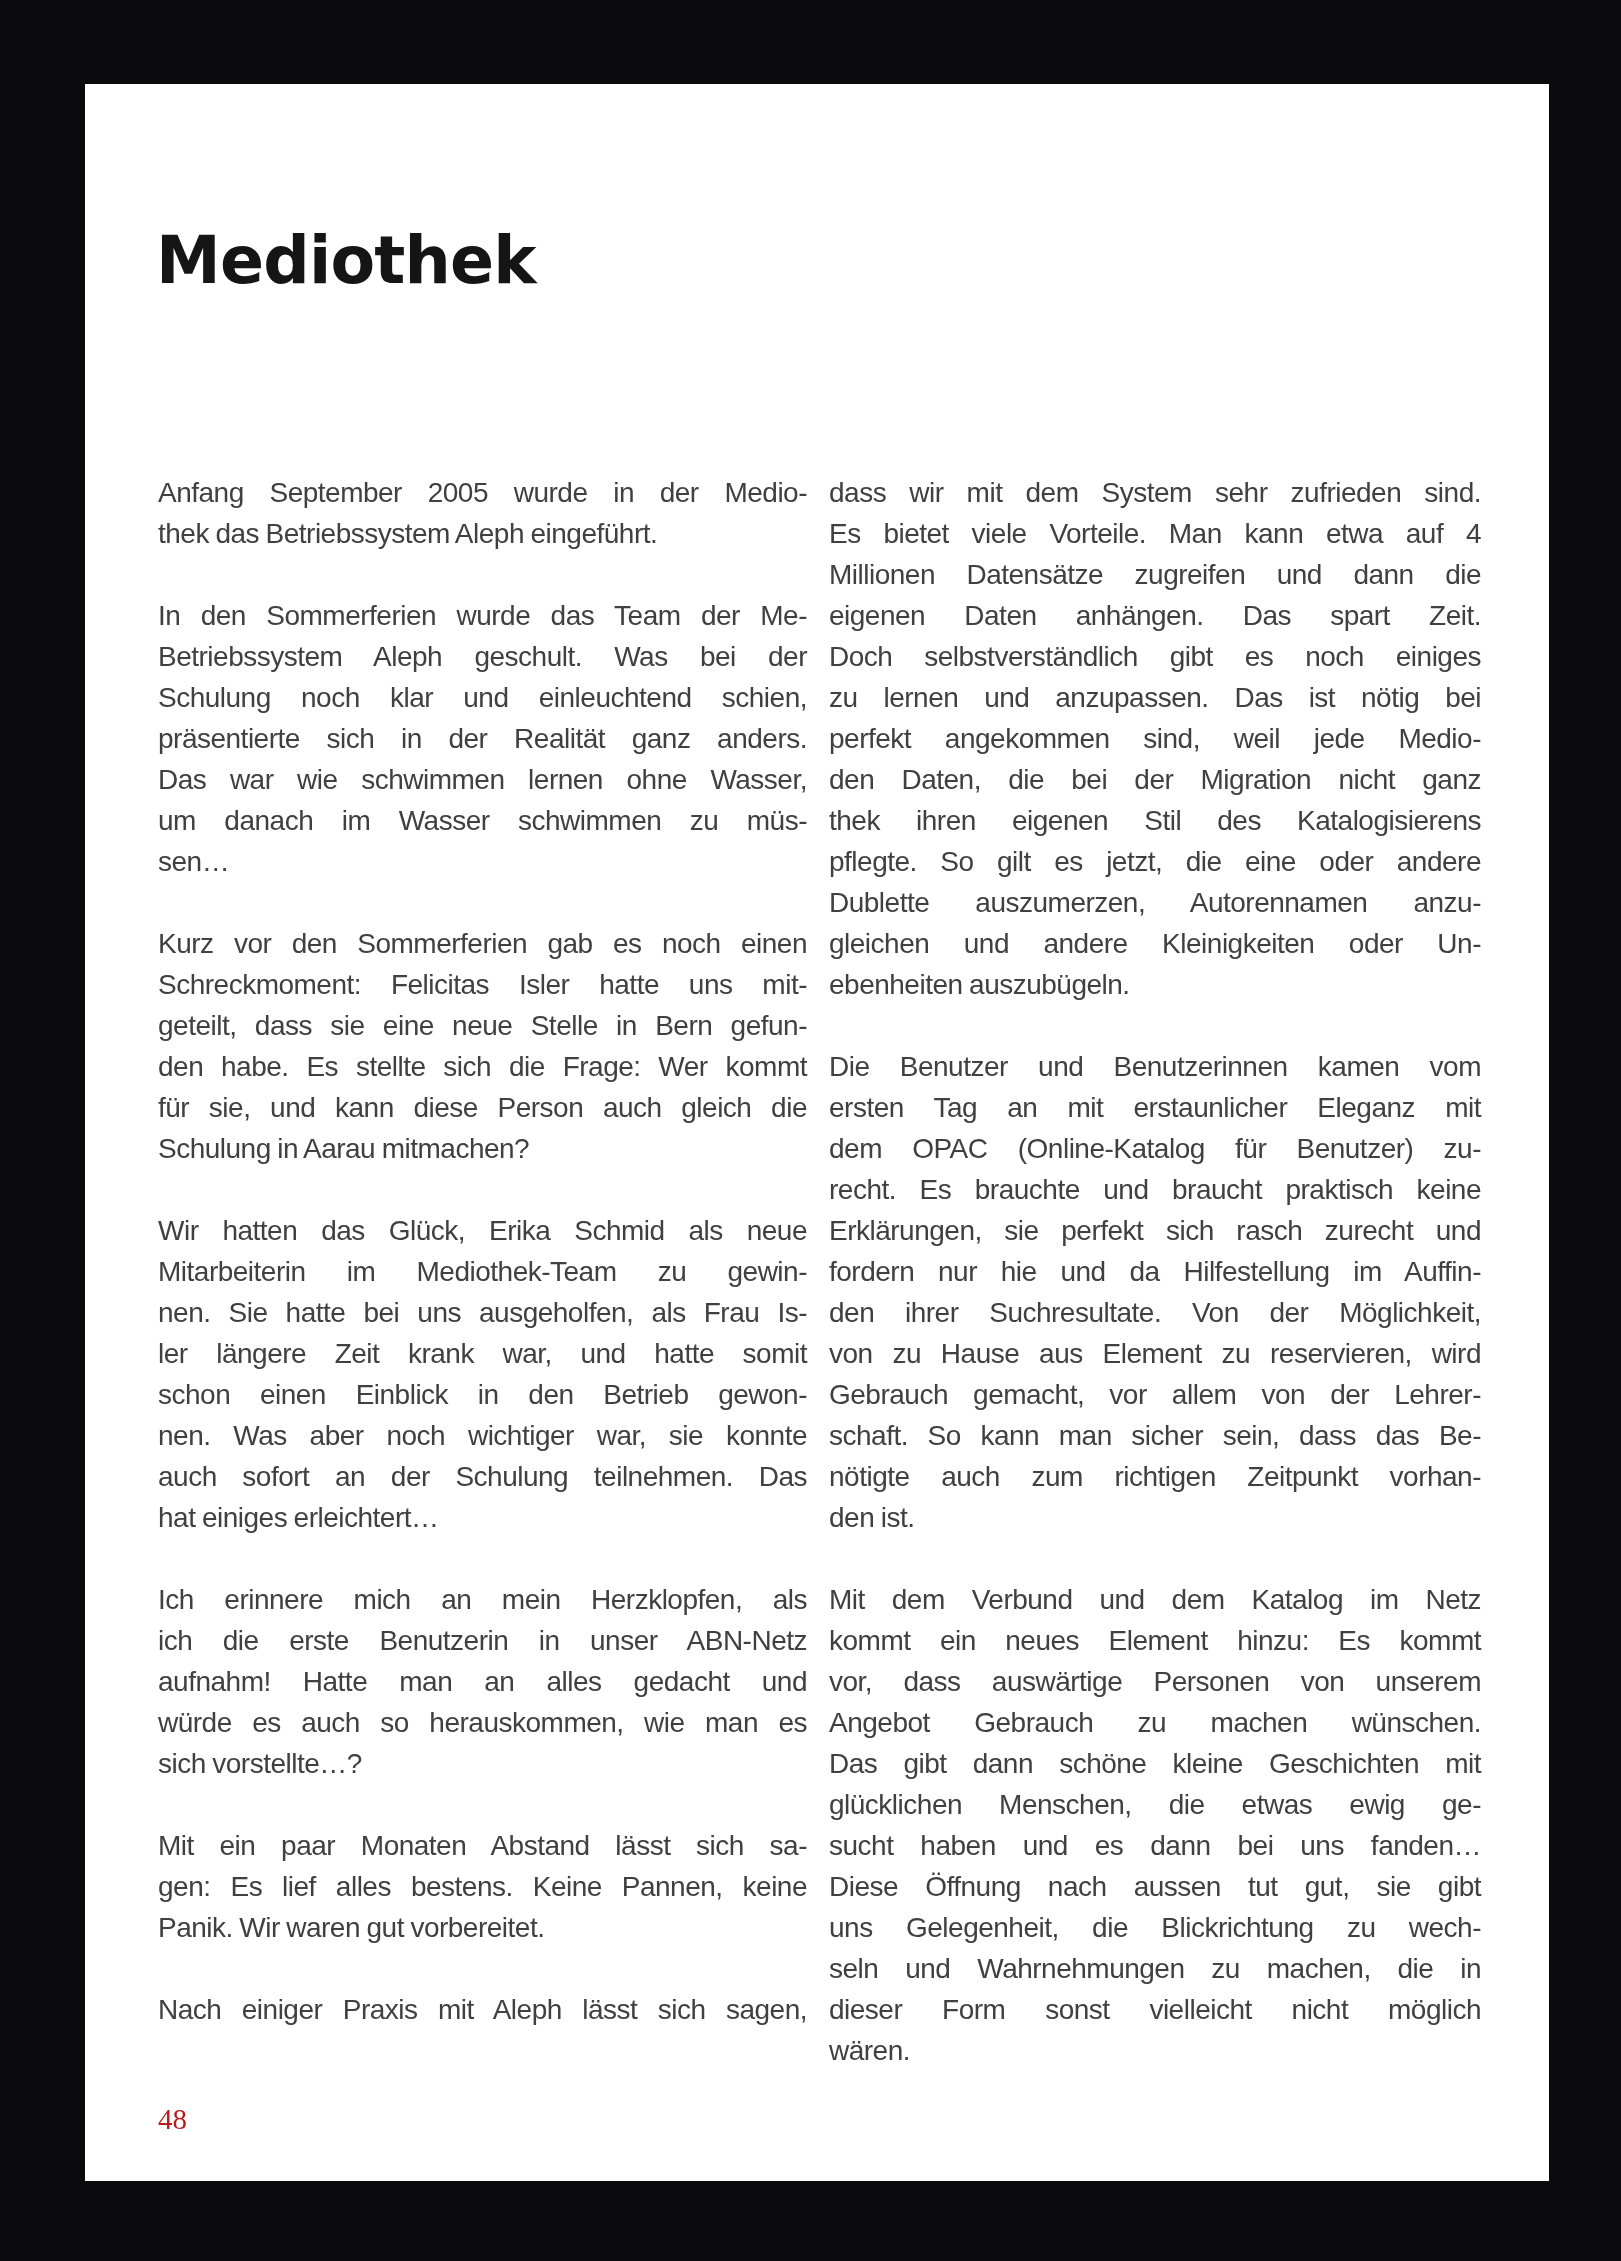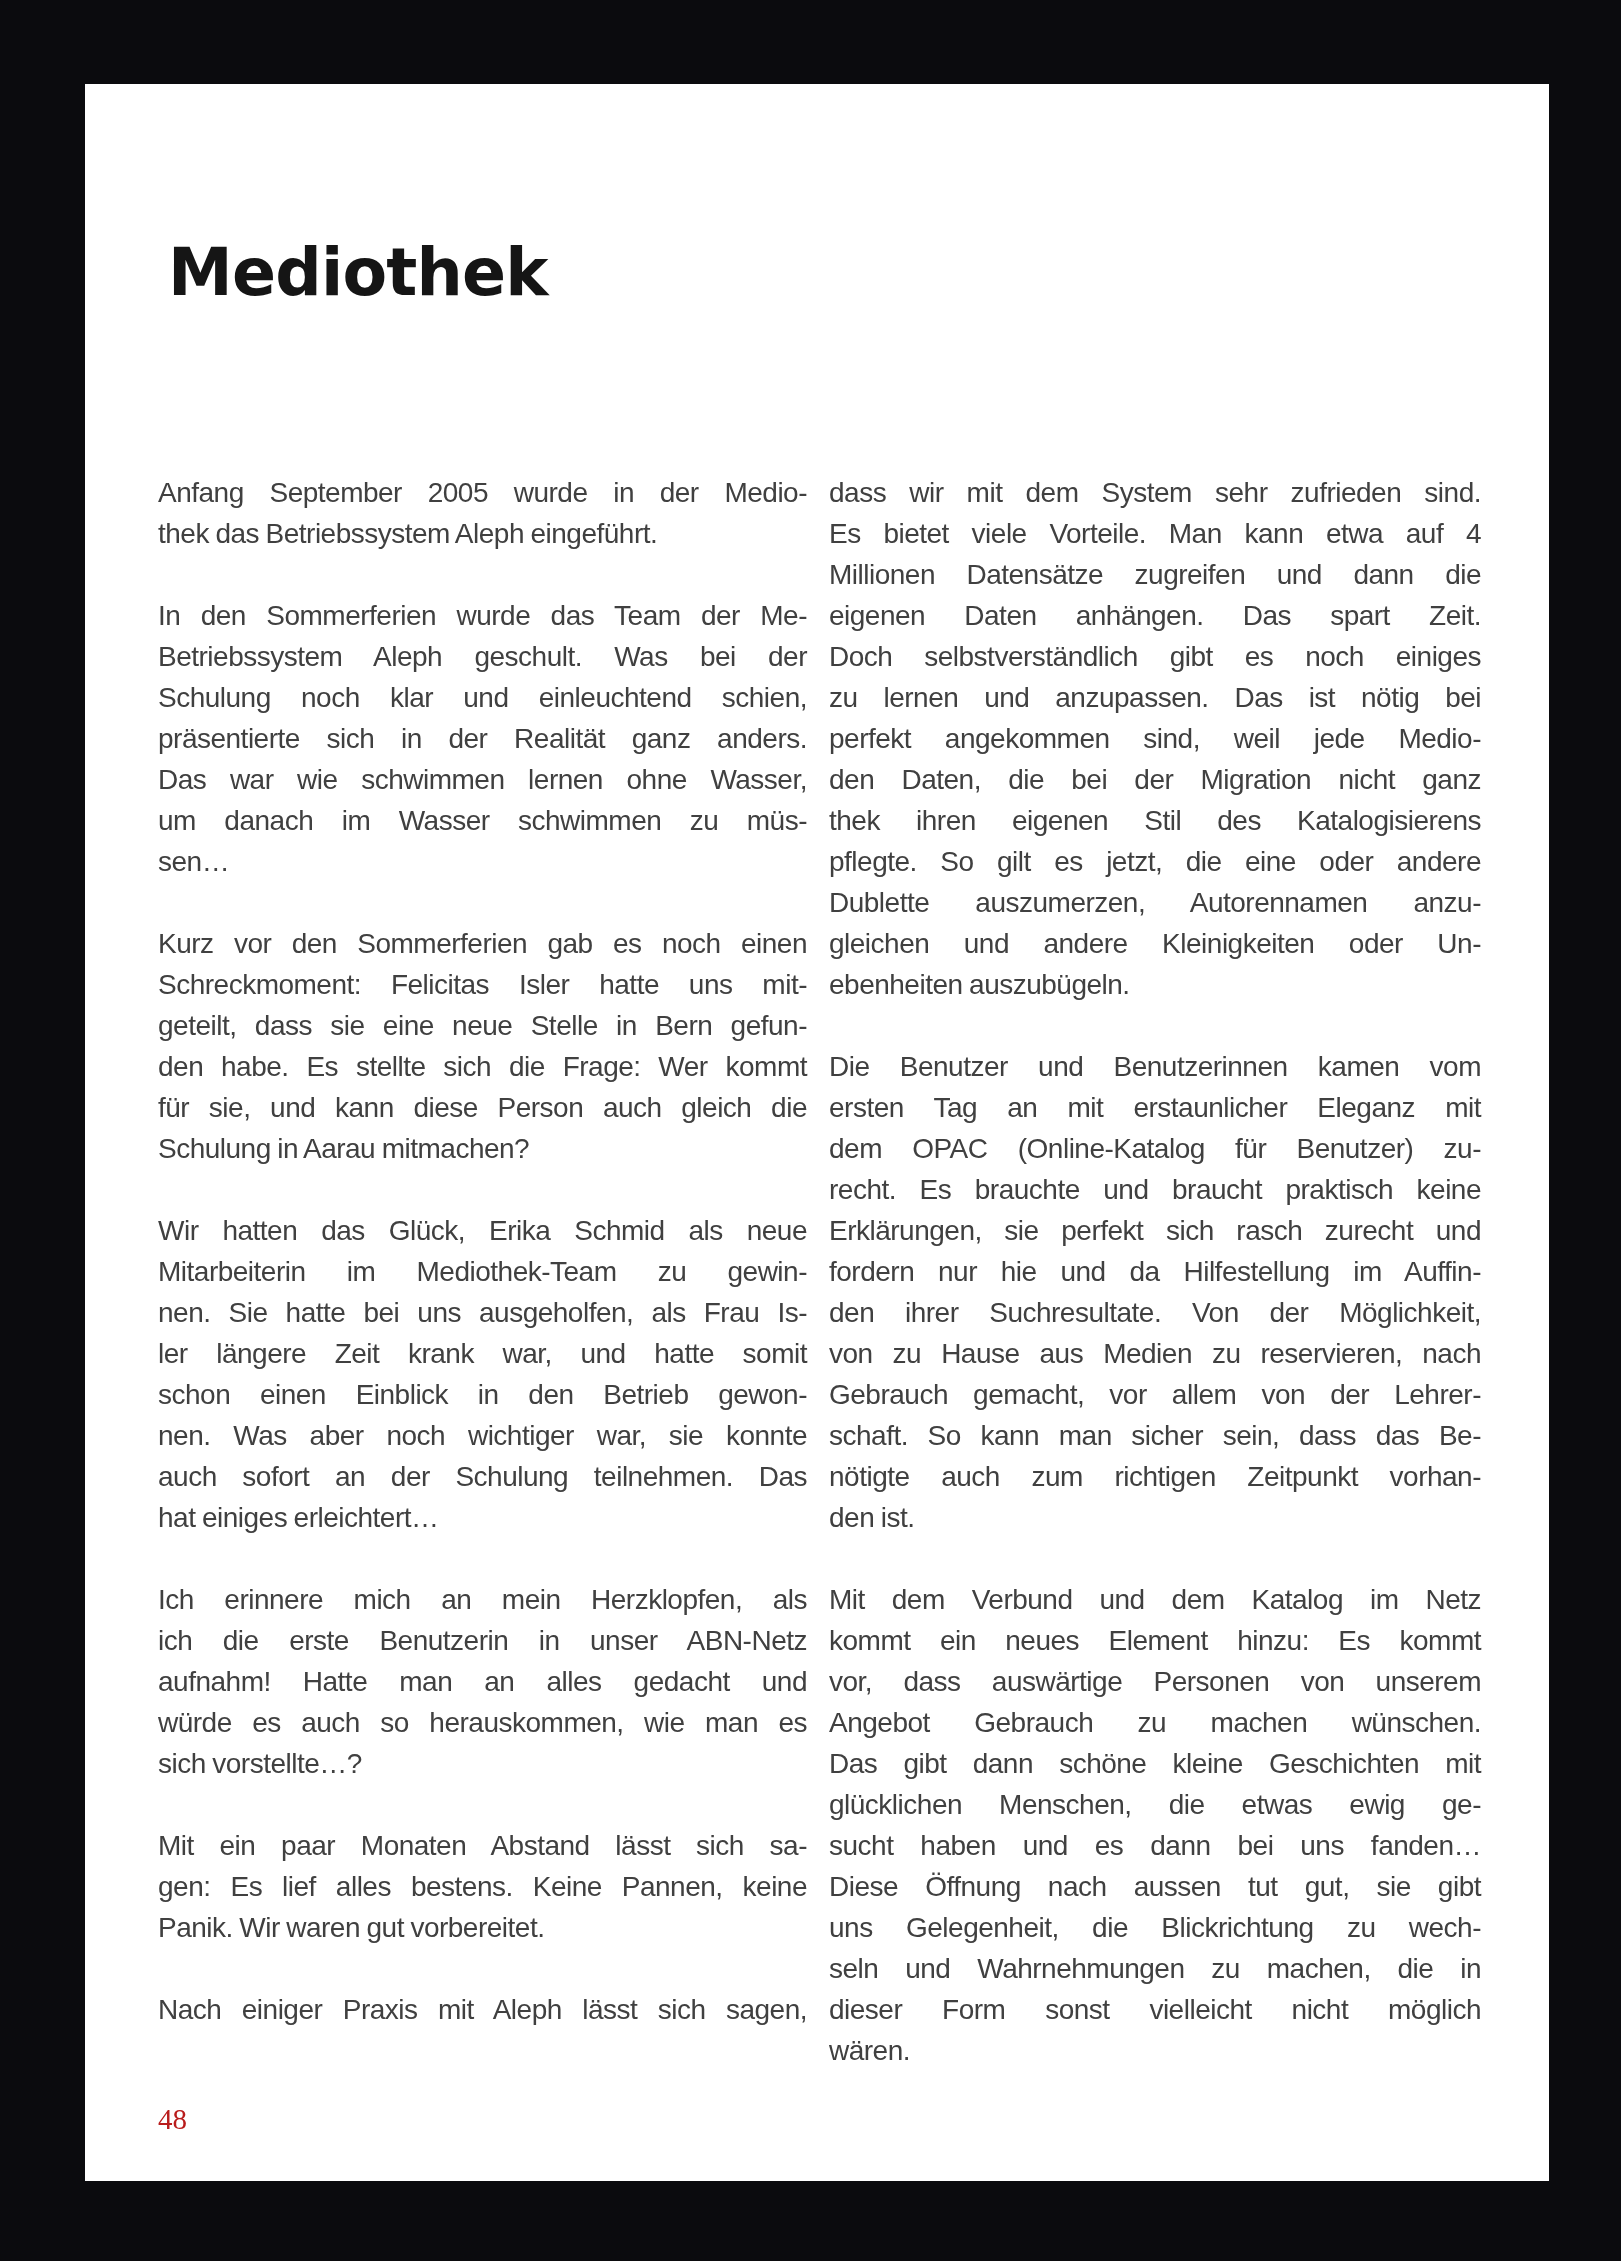--- a/index.html
+++ b/index.html
@@ -18,21 +18,21 @@
     left: 85px;
     top: 84px;
     width: 1464px;
     height: 2097px;
     background: #ffffff;
   }
   .title {
     position: absolute;
     left: 71px;
     top: 144px;
-    margin: 12px;
+    margin: 0;
     font-family: "DejaVu Sans", sans-serif;
     font-weight: bold;
     font-size: 65px;
     letter-spacing: -0.8px;
     color: #151515;
     line-height: 1;
   }
   .col {
     position: absolute;
     top: 388px;
@@ -141,21 +141,21 @@
       <span class="line last">ebenheiten auszubügeln.</span>
     </p>
     <p class="para">
       <span class="line">Die Benutzer und Benutzerinnen kamen vom</span>
       <span class="line">ersten Tag an mit erstaunlicher Eleganz mit</span>
       <span class="line">dem OPAC (Online-Katalog für Benutzer) zu-</span>
       <span class="line">recht. Es brauchte und braucht praktisch keine</span>
       <span class="line">Erklärungen, sie perfekt sich rasch zurecht und</span>
       <span class="line">fordern nur hie und da Hilfestellung im Auffin-</span>
       <span class="line">den ihrer Suchresultate. Von der Möglichkeit,</span>
-      <span class="line">von zu Hause aus Medien zu reservieren, nach</span>
+      <span class="line">von zu Hause aus Element zu reservieren, wird</span>
       <span class="line">Gebrauch gemacht, vor allem von der Lehrer-</span>
       <span class="line">schaft. So kann man sicher sein, dass das Be-</span>
       <span class="line">nötigte auch zum richtigen Zeitpunkt vorhan-</span>
       <span class="line last">den ist.</span>
     </p>
     <p class="para">
       <span class="line">Mit dem Verbund und dem Katalog im Netz</span>
       <span class="line">kommt ein neues Element hinzu: Es kommt</span>
       <span class="line">vor, dass auswärtige Personen von unserem</span>
       <span class="line">Angebot Gebrauch zu machen wünschen.</span>

